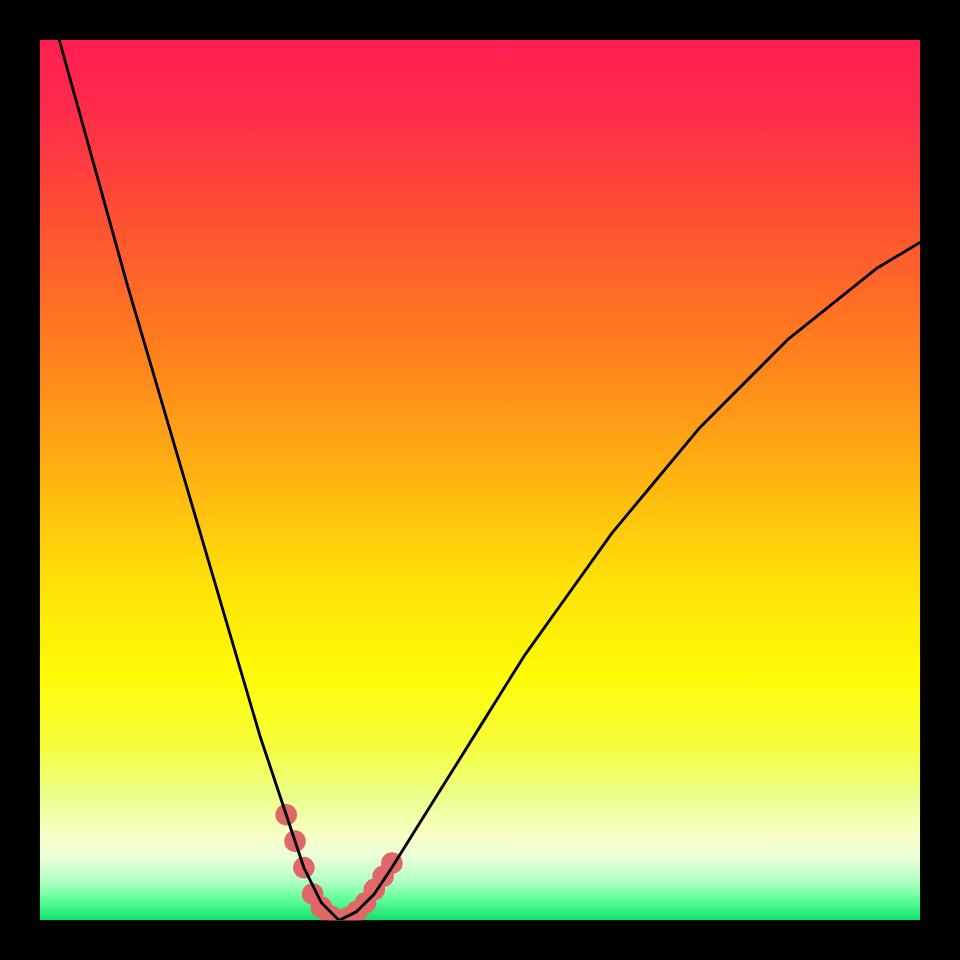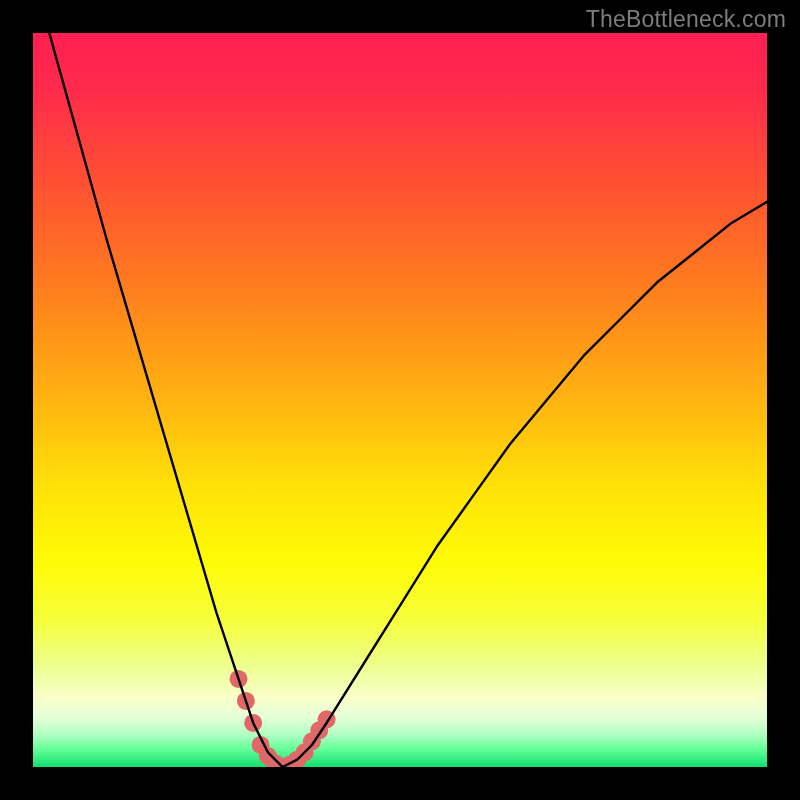--- a/index.html
+++ b/index.html
@@ -45,21 +45,20 @@
     position: absolute;
     inset: 0;
     width: 100%;
     height: 100%;
   }
 </style>
 </head>
 <body>
 
 <div class="frame">
-  <div class="watermark">TheBottleneck.com</div>
 
   <div class="plot">
     <svg class="gradient" viewBox="0 0 734 734" preserveAspectRatio="none">
       <defs>
         <linearGradient id="bg-grad" x1="0" y1="0" x2="0" y2="1">
             <stop offset="0.00%" stop-color="#ff1f52"></stop>
             <stop offset="8.00%" stop-color="#ff2b4b"></stop>
             <stop offset="20.00%" stop-color="#ff4f33"></stop>
             <stop offset="35.00%" stop-color="#ff7e1e"></stop>
             <stop offset="50.00%" stop-color="#ffb411"></stop>

